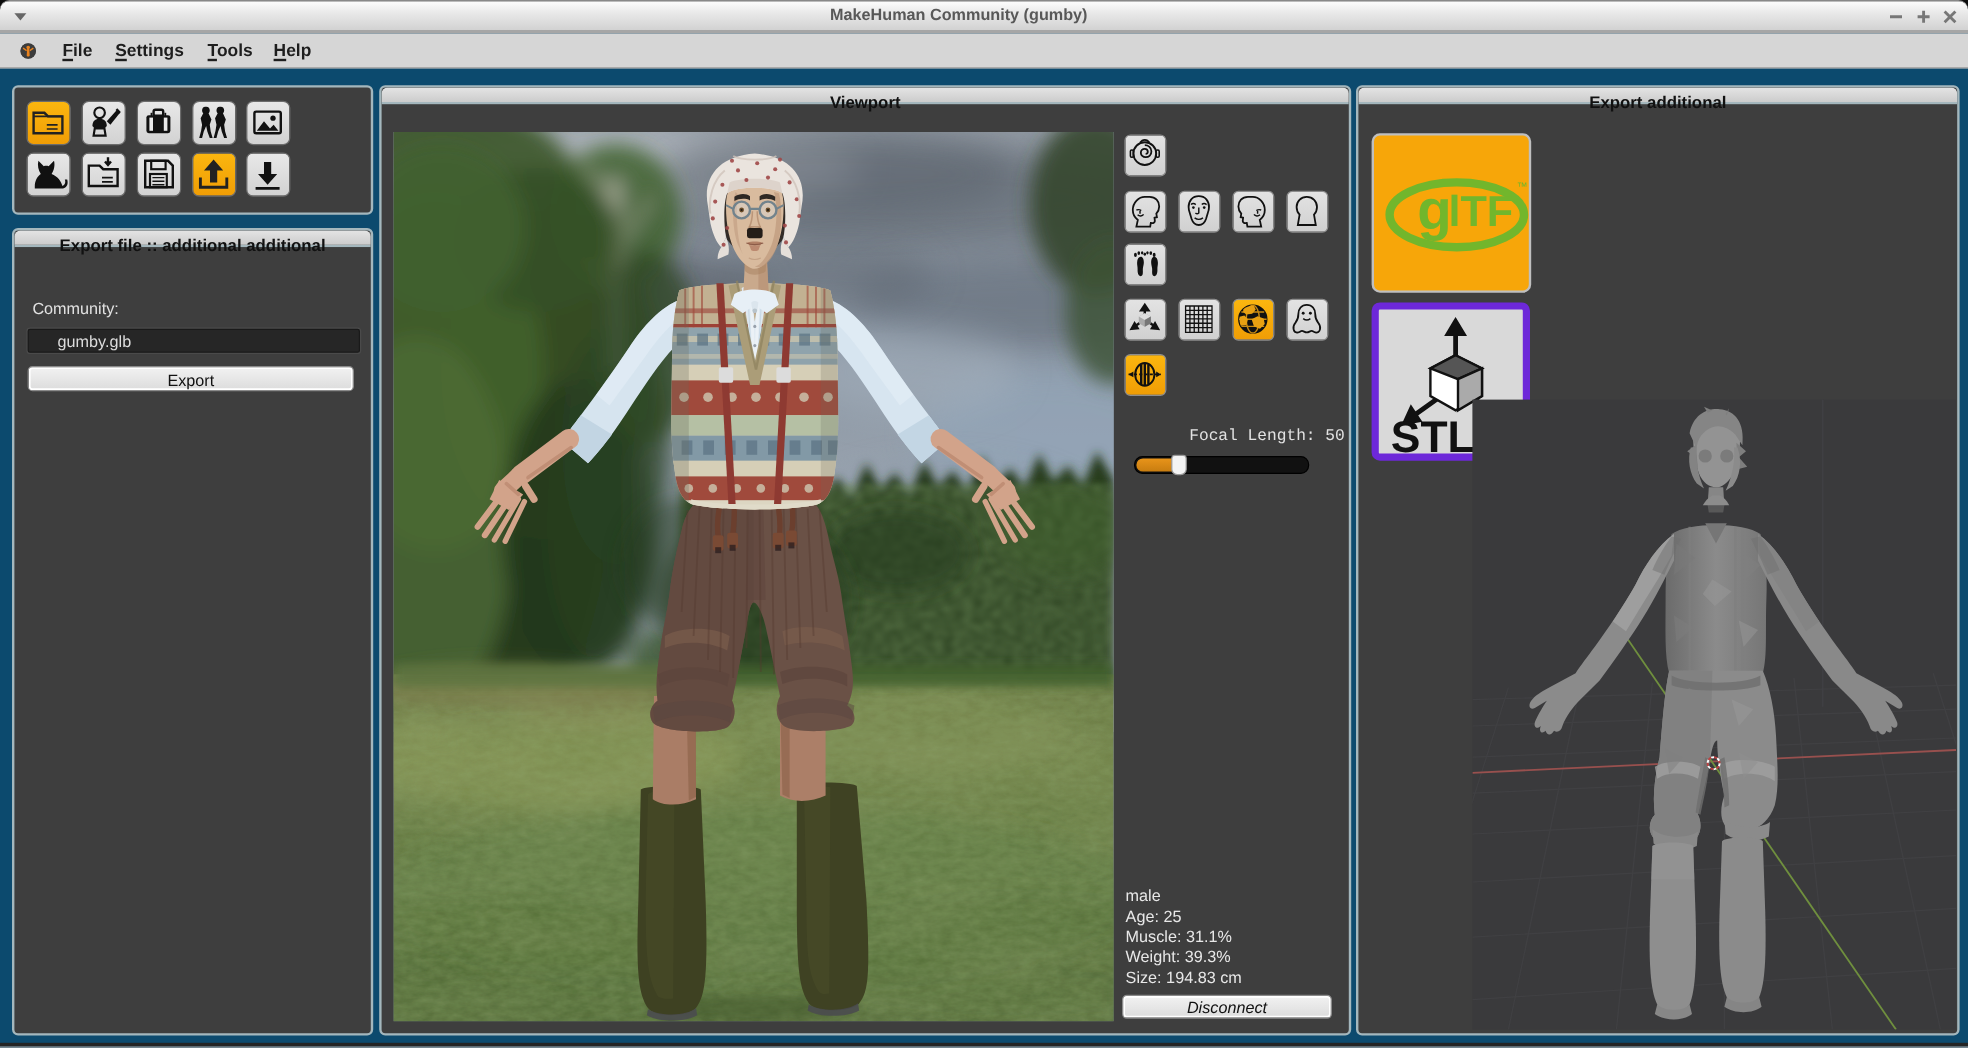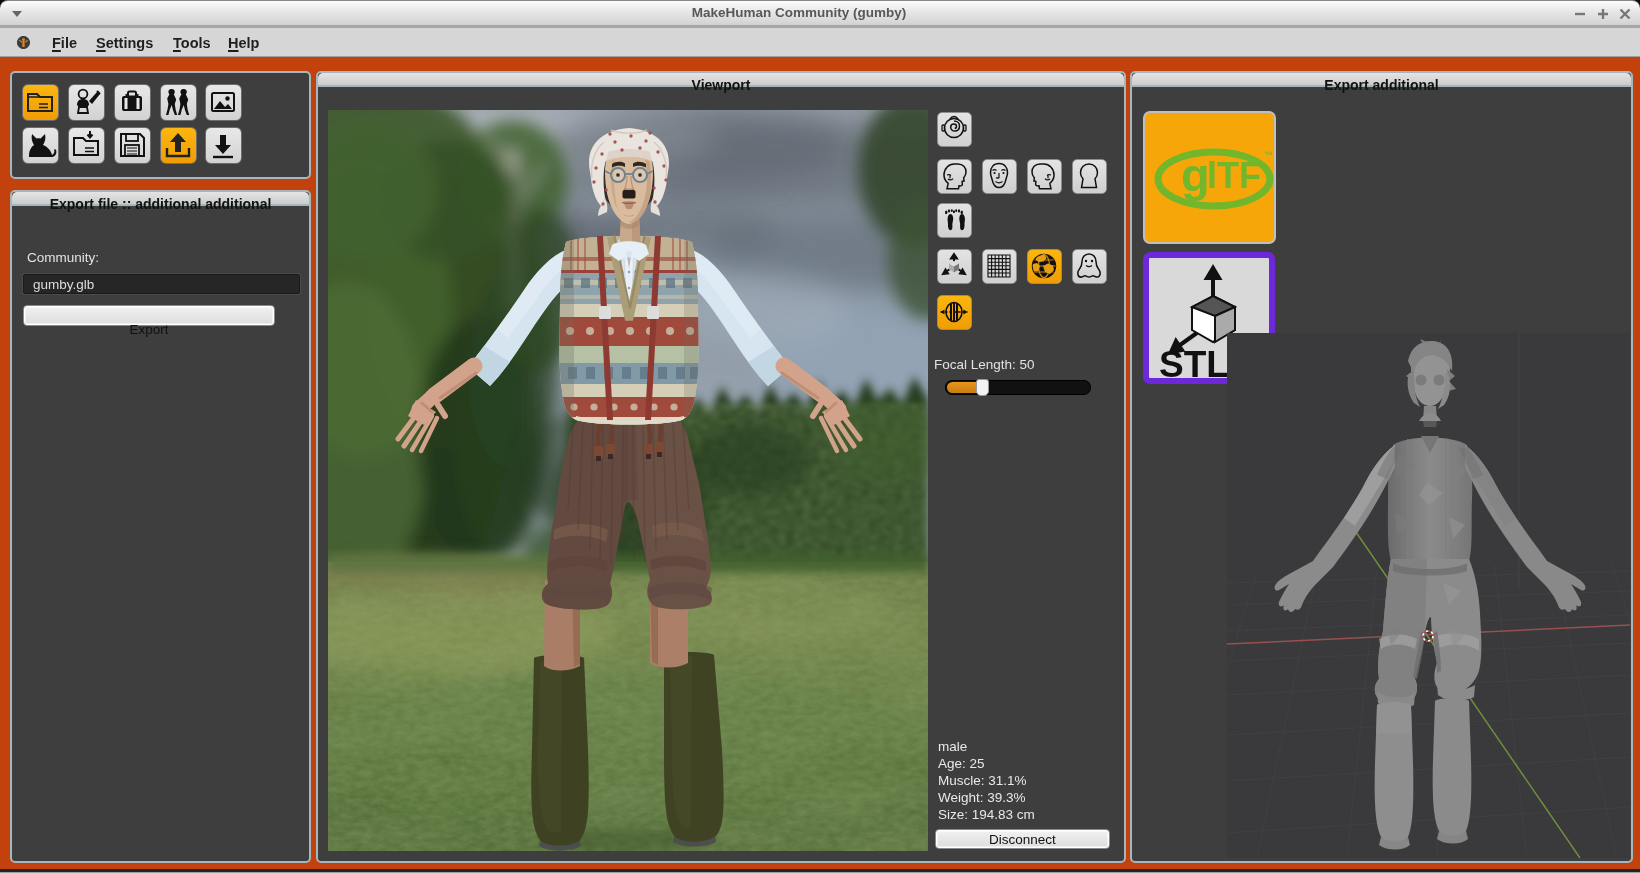--- a/index.html
+++ b/index.html
@@ -1,18 +1,18 @@
 <!DOCTYPE html>
 <html><head>
 <meta charset="utf-8">
 <style>
 html,body{margin:0;padding:0;width:1640px;height:873px;overflow:hidden;background:#2d2d2d;
 font-family:"Liberation Sans",sans-serif;}
 *{box-sizing:border-box;}
-#win{position:absolute;left:0;top:0;width:1640px;height:873px;background:#c2410c;}
+#win{position:absolute;left:0;top:0;width:1640px;height:873px;background:#0c4a6e;}
 #topblack{position:absolute;left:0;top:0;width:1640px;height:14px;background:#0c0c0c;}
 #titlebar{position:absolute;left:0;top:0;width:1640px;height:25px;
 background:linear-gradient(#fdfdfd,#e9e9e9 40%,#d2d2d2);border-top:1px solid #888;border-radius:8px 8px 0 0;}
 #titlesep{position:absolute;left:0;top:25px;width:1640px;height:3px;background:#a6a6a6;}
 #titletext{position:absolute;left:0;top:4px;width:1598px;text-align:center;
 font-size:13.5px;font-weight:bold;color:#585858;}
 #tri{position:absolute;left:12px;top:10px;width:0;height:0;
 border-left:5px solid transparent;border-right:5px solid transparent;border-top:6px solid #666;}
 .winbtn{position:absolute;top:6px;width:14px;height:14px;color:#777;}
 #menubar{position:absolute;left:0;top:28px;width:1640px;height:29px;background:#d6d6d6;border-bottom:1px solid #9e9e9e;}
@@ -146,22 +146,22 @@
         </svg>
     </div>
   </div>
 
   <div class="panel" style="left:10px;top:190px;width:301px;height:673px;">
     <div class="phead">Export file :: additional additional</div>
   </div>
   <label class="dim" style="left:27px;top:250px;">Community:</label>
   <div style="position:absolute;left:23px;top:274px;width:277px;height:20px;background:#262626;
     border:1px solid #1a1a1a;border-radius:2px;box-shadow:0 0 0 1px #4a4a4a;
-    font-size:13.5px;color:#dcdcdc;padding:2px 0 0 9px;">gumby.glb</div>
-  <div class="lightbtn" style="left:23px;top:305px;width:252px;height:21px;padding-top:16px;">Export</div>
+    font-size:13.5px;color:#dcdcdc;padding:2px 0 0 24px;">gumby.glb</div>
+  <div class="lightbtn" style="left:23px;top:305px;width:272px;height:21px;padding-top:4px;">Export</div>
 
   <div class="panel" style="left:316px;top:71px;width:810px;height:792px;">
     <div class="phead">Viewport</div>
   </div>
   <div id="photo" style="position:absolute;left:328px;top:110px;width:600px;height:741px;background:#8d99a4;">
   <svg width="600" height="741" viewBox="0 0 600 741">
     <defs>
       <linearGradient id="sky" x1="0" y1="0" x2="0" y2="1">
         <stop offset="0" stop-color="#939ba4"></stop>
             <stop offset=".35" stop-color="#8a95a2"></stop>
@@ -587,28 +587,28 @@
     </div>
     <div class="vbtn orange" style="left:937px;top:295px;">
       <svg viewBox="0 0 32 32" width="32" height="32">
           <ellipse cx="16" cy="16" rx="8" ry="9.5" fill="none" stroke="#111" stroke-width="1.6"></ellipse>
           <path d="M13 7.5v17M16 6.5v19M19 7.5v17" stroke="#111" stroke-width="2"></path>
           <path d="M2.5 16h27" stroke="#111" stroke-width="1.4" stroke-dasharray="2.6 1.8"></path>
           <path d="M2.5 16l4-2.4v4.8zM29.5 16l-4-2.4v4.8z" fill="#111"></path>
         </svg>
     </div>
   </div>
-  <label class="dim" style="left:934px;top:357px;">Focal Length: 50</label>
+  <label class="dim" style="left:991px;top:357px;font-family:Liberation Mono, monospace;">Focal Length: 50</label>
   <div id="slider" style="position:absolute;left:945px;top:380px;width:146px;height:15px;background:#111;
        border-radius:7px;border:1px solid #000;">
     <div style="position:absolute;left:1px;top:1px;width:40px;height:11px;background:linear-gradient(#e8941a,#c87d10);border-radius:6px 0 0 6px;"></div>
     <div style="position:absolute;left:30px;top:-2px;width:13px;height:17px;background:#f4f4f4;border:1px solid #999;border-radius:3px 3px 5px 5px;"></div>
   </div>
   <div class="dim" style="position:absolute;left:938px;top:738px;line-height:17px;font-size:13.5px;color:#e8e8e8;">male<br>Age: 25<br>Muscle: 31.1%<br>Weight: 39.3%<br>Size: 194.83 cm</div>
-  <div class="lightbtn" style="left:935px;top:829px;width:175px;height:20px;padding-top:2px;">Disconnect</div>
+  <div class="lightbtn" style="left:935px;top:829px;width:175px;height:20px;padding-top:2px;font-style:italic;">Disconnect</div>
 
   <div class="panel" style="left:1130px;top:71px;width:503px;height:792px;">
     <div class="phead">Export additional</div>
   </div>
   <div id="gltftile" style="position:absolute;left:1143px;top:111px;width:133px;height:133px;
        background:#f7a609;border:2px solid #bfbfbf;border-radius:7px;">
     <svg width="129" height="129" viewBox="0 0 129 129">
       <ellipse cx="69" cy="66" rx="56" ry="27" fill="none" stroke="#72b62c" stroke-width="7"></ellipse>
       <text x="36" y="78" font-family="Liberation Sans,sans-serif" font-size="47" font-weight="bold" fill="#72b62c">g</text>
       <text x="62" y="75" font-family="Liberation Sans,sans-serif" font-size="36" font-weight="bold" fill="#72b62c">lTF</text>

